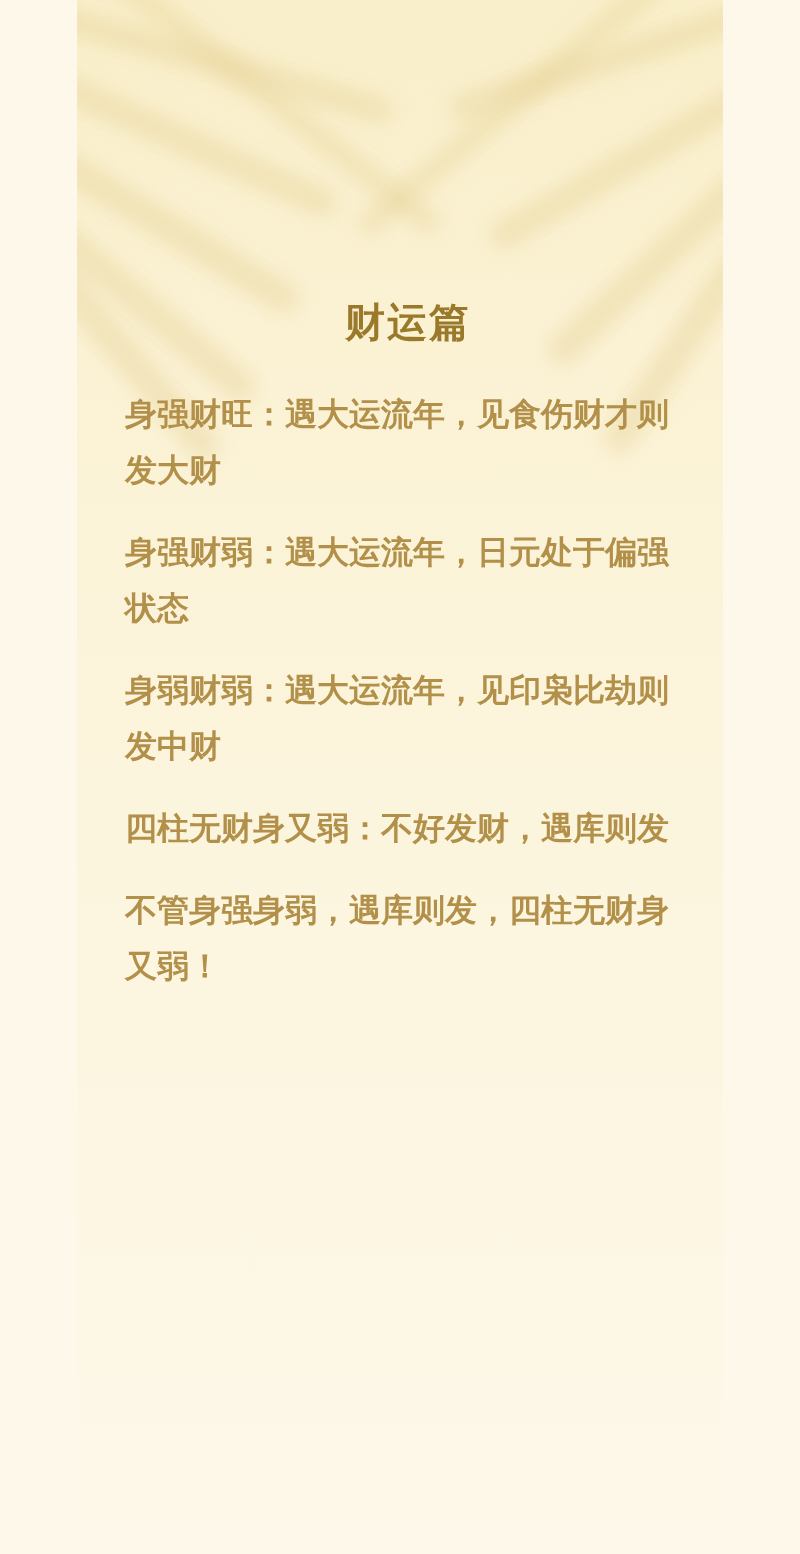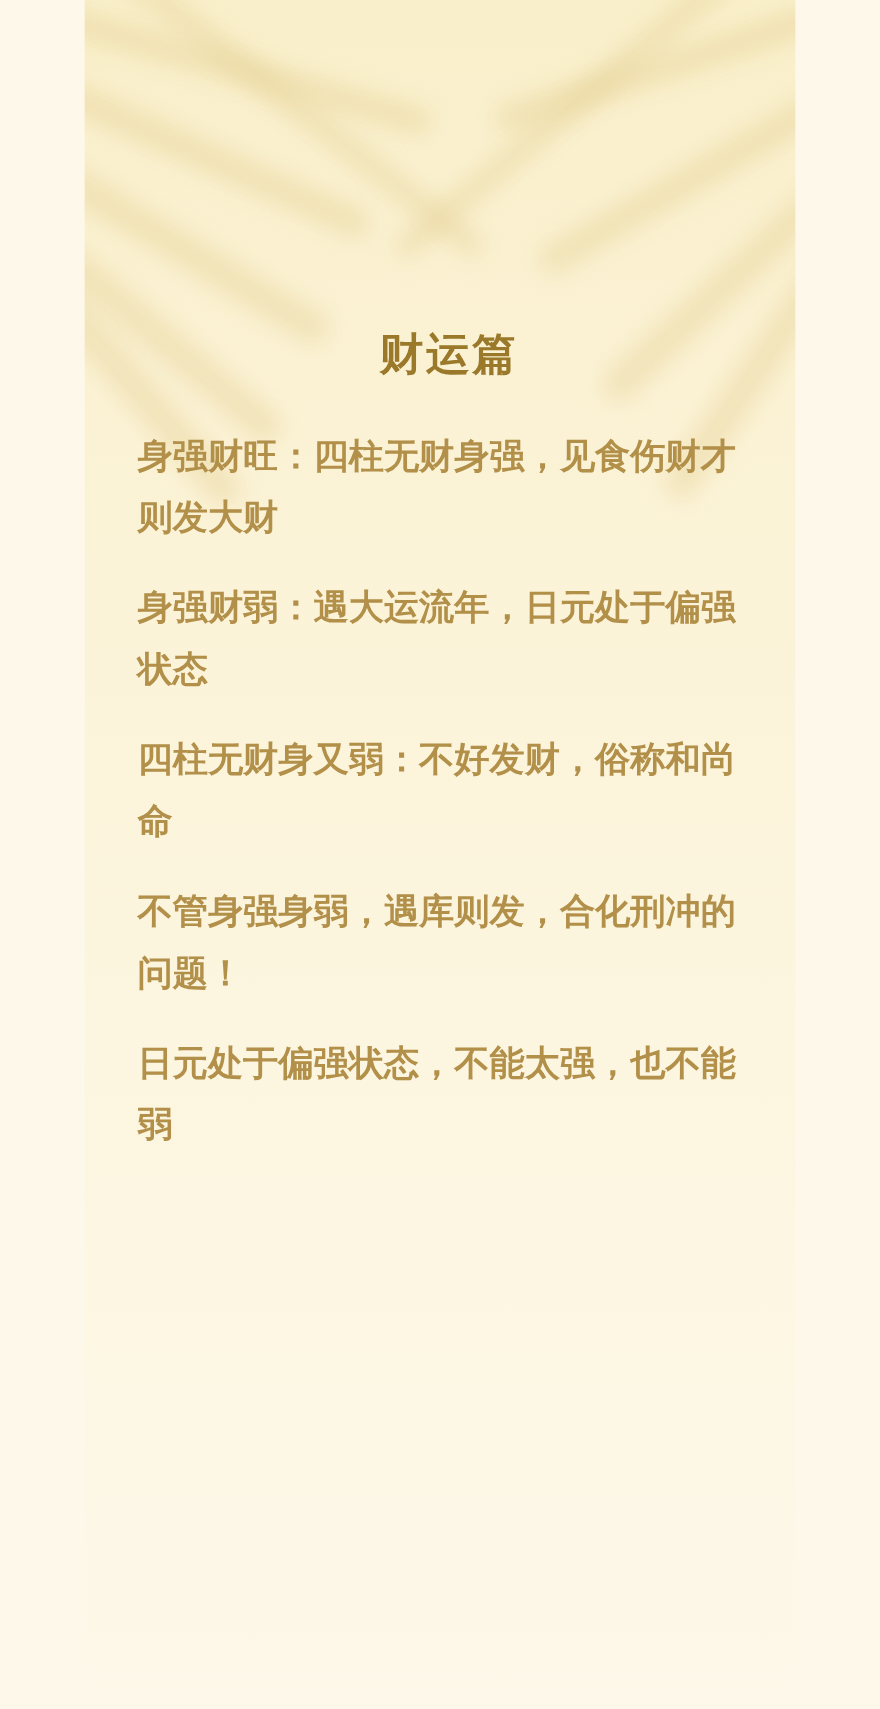--- a/index.html
+++ b/index.html
@@ -83,20 +83,20 @@
   <div class="leaf-group tr">
     <div class="frond f1"></div>
     <div class="frond f2"></div>
     <div class="frond f3"></div>
     <div class="frond f4"></div>
     <div class="frond f5"></div>
   </div>
 
   <div class="content">
     <h1 class="page-title">财运篇</h1>
-    <p class="para">身强财旺：四柱无财身强，见食伤财才则发大财</p>
+    <p class="para">身强财旺：遇大运流年，见食伤财才则发大财</p>
     <p class="para">身强财弱：遇大运流年，日元处于偏强状态</p>
-    <p class="para">四柱无财身又弱：不好发财，俗称和尚命</p>
-    <p class="para">不管身强身弱，遇库则发，合化刑冲的问题！</p>
-    <p class="para">日元处于偏强状态，不能太强，也不能弱</p>
+    <p class="para">身弱财弱：遇大运流年，见印枭比劫则发中财</p>
+    <p class="para">四柱无财身又弱：不好发财，遇库则发</p>
+    <p class="para">不管身强身弱，遇库则发，四柱无财身又弱！</p>
   </div>
 
 </div>
 
 </body></html>

